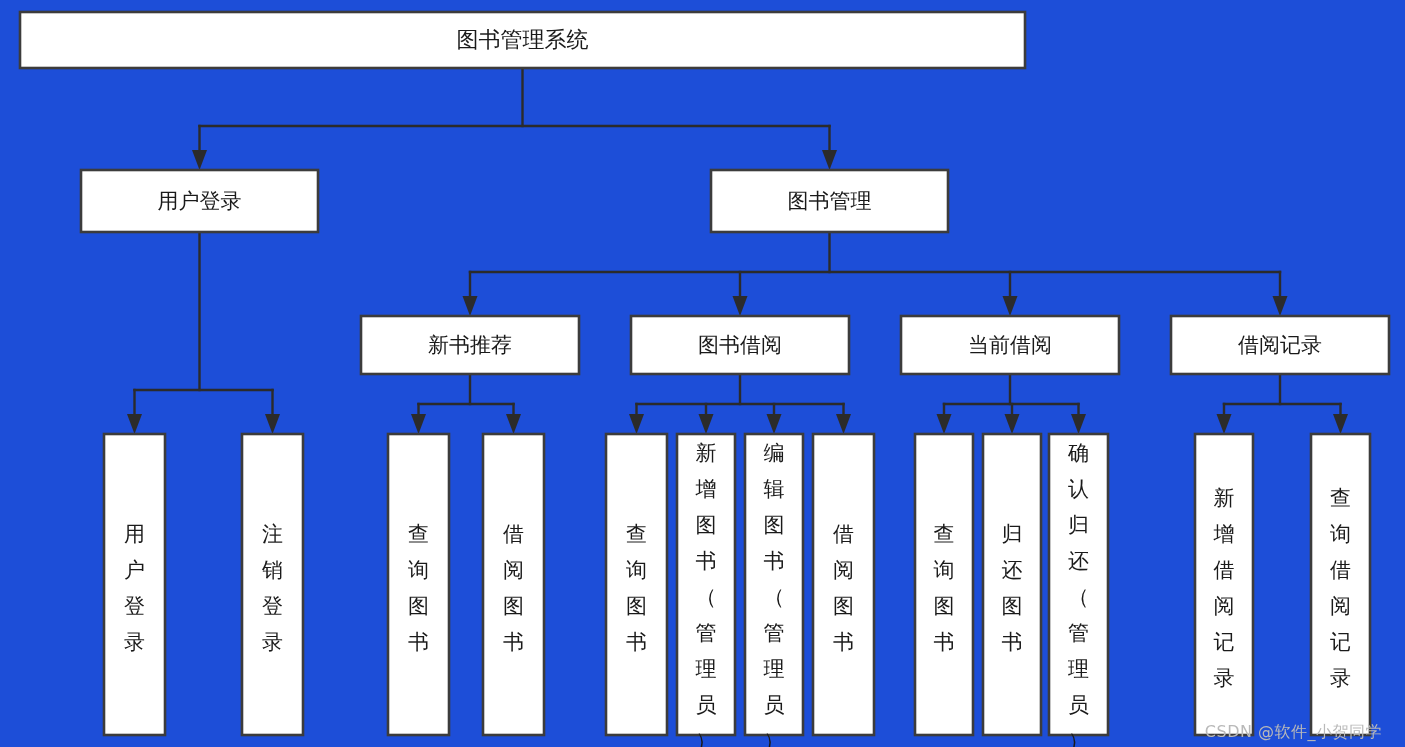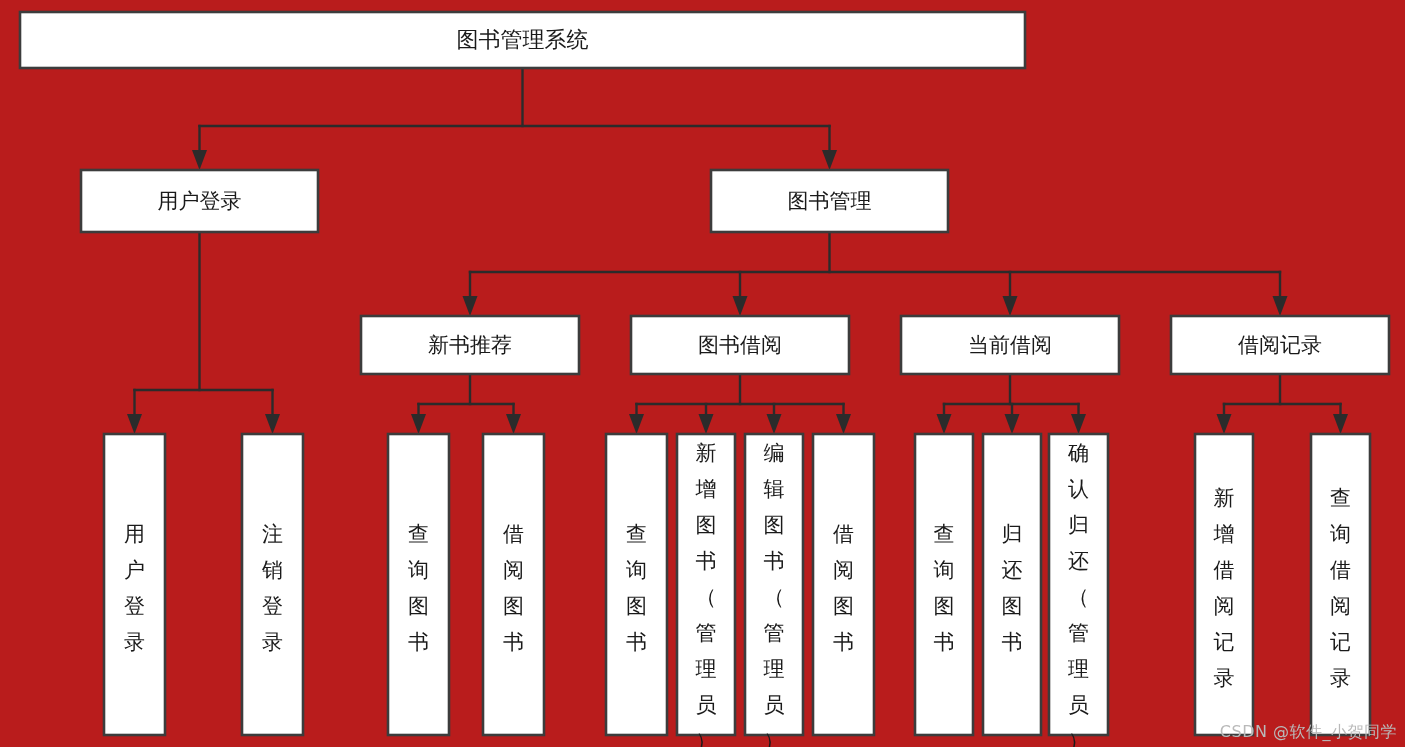--- a/index.html
+++ b/index.html
@@ -11,21 +11,21 @@
     width: 1405px;
     height: 747px;
     font-family: "DejaVu Sans", "Liberation Sans", sans-serif;
     overflow: hidden;
     position: relative;
   }
   #diagram-root {
     position: relative;
     width: 1405px;
     height: 747px;
-    background: #b91c1c;
+    background: #1d4ed8;
   }
   svg#flowchart {
     position: absolute;
     left: 0;
     top: 0;
     width: 1405px;
     height: 747px;
     display: block;
   }
   .node-box {
@@ -54,21 +54,21 @@
     font-family: "DejaVu Sans", "Liberation Sans", sans-serif;
     font-size: 21px;
     fill: #1a1a1a;
     text-anchor: middle;
   }
   .title-label {
     font-size: 22px;
   }
   .watermark {
     position: absolute;
-    right: 8px;
+    right: 23px;
     bottom: 4px;
     font-family: "DejaVu Sans", "Liberation Sans", sans-serif;
     font-size: 16px;
     color: #b9b9b9;
     letter-spacing: 0.5px;
     white-space: nowrap;
     user-select: none;
   }
 </style>
 </head>

